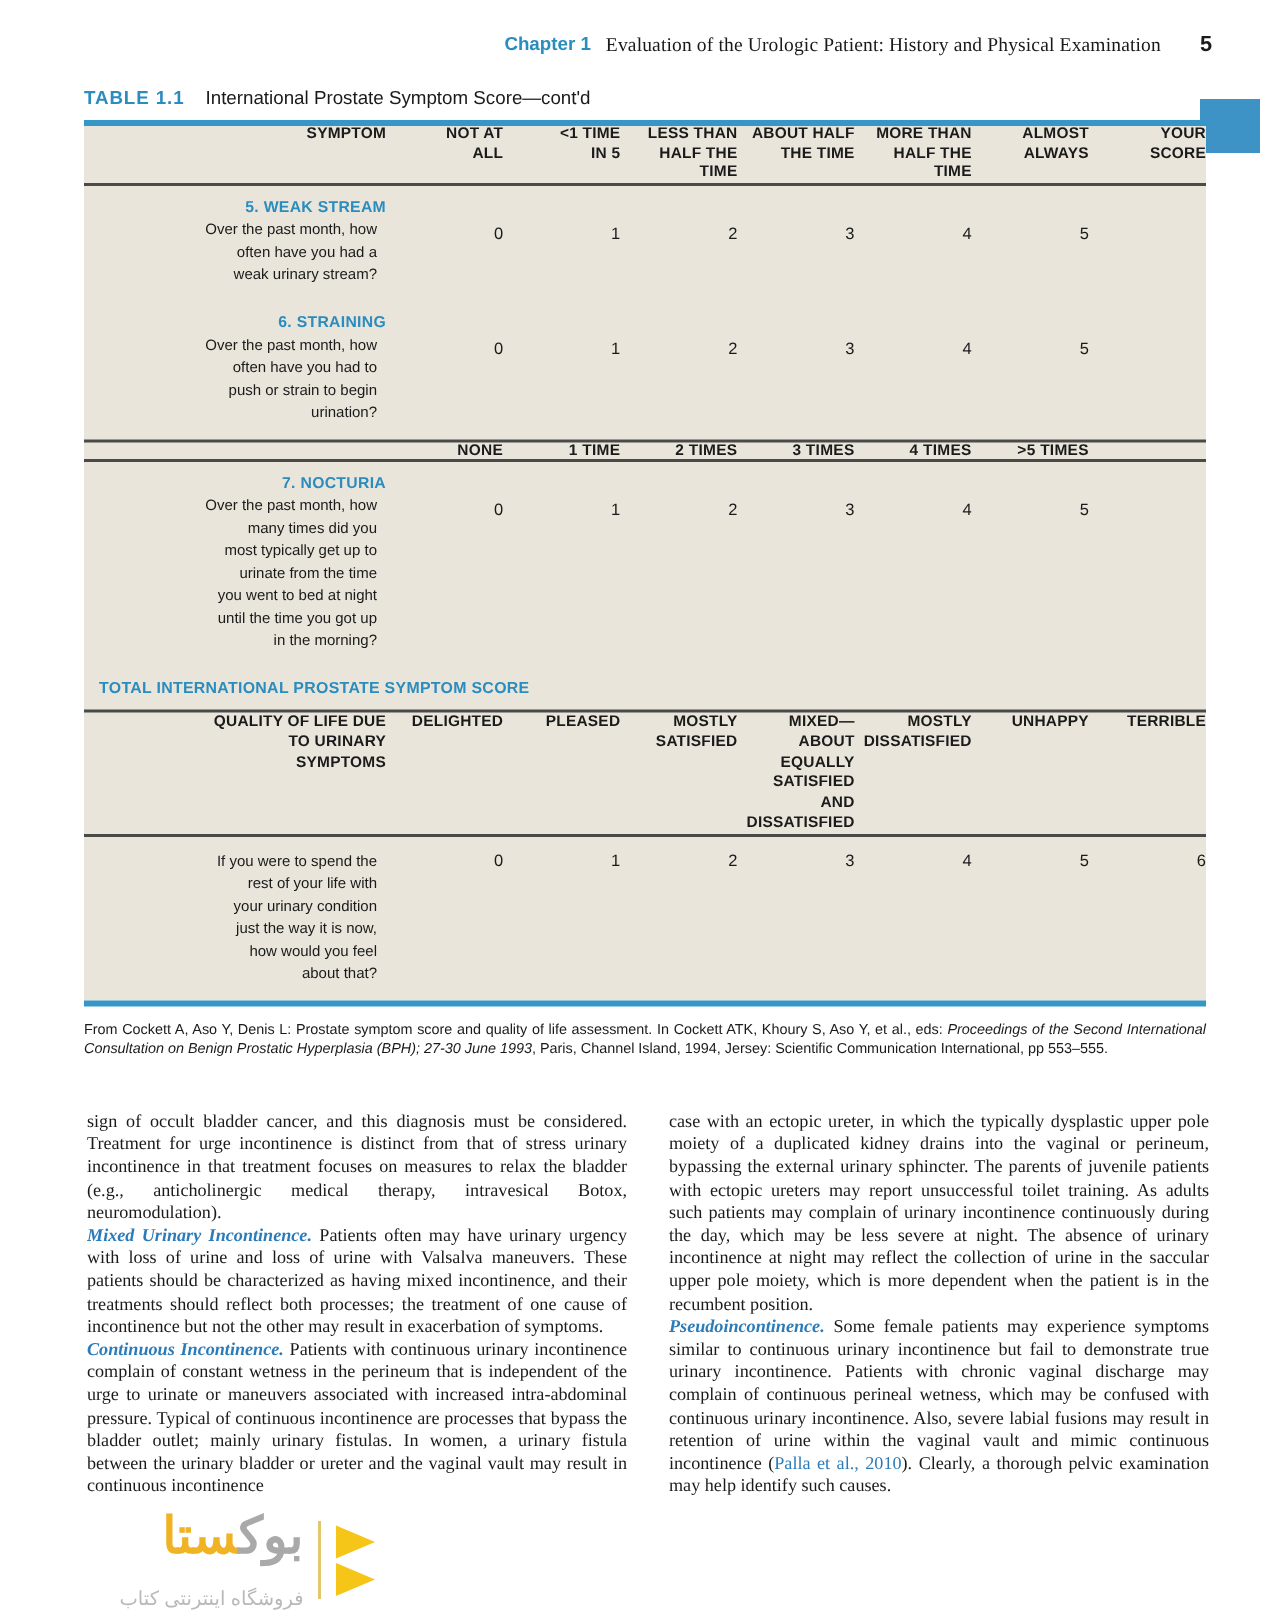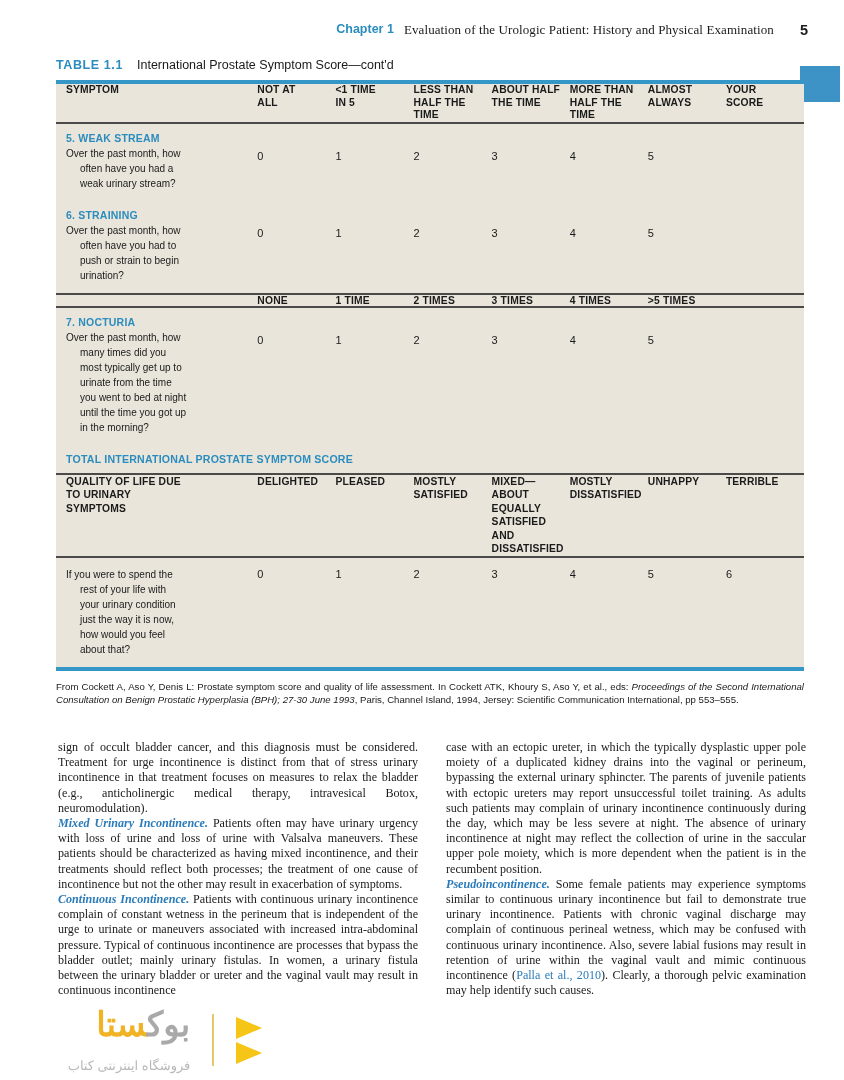--- a/index.html
+++ b/index.html
@@ -87,21 +87,21 @@
 
   table.ipss {
     width: 100%;
     border-collapse: collapse;
     table-layout: fixed;
     font-size: 10.5px;
   }
   table.ipss td, table.ipss th {
     padding: 0;
     vertical-align: top;
-    text-align: left;
+    text-align: right;
   }
   .col-sym   { width: 165px; }
   .col-v     { width: 64px; }
 
   .hdr-cell {
     font-weight: bold;
     font-size: 10.3px;
     letter-spacing: .15px;
     line-height: 12.5px;
     padding: 7px 4px 6px 0;
@@ -206,21 +206,21 @@
     height: 80px;
     background: #ffffff;
     display: flex;
     align-items: center;
   }
   .footer-left {
     width: 330px;
     display: flex;
     align-items: center;
     justify-content: center;
-    gap: 22px;
+    gap: 10px;
     height: 80px;
   }
   .logo-word {
     display: flex;
     flex-direction: column;
     align-items: flex-end;
   }
   .logo-seta {
     font-size: 34px;
     font-weight: bold;

